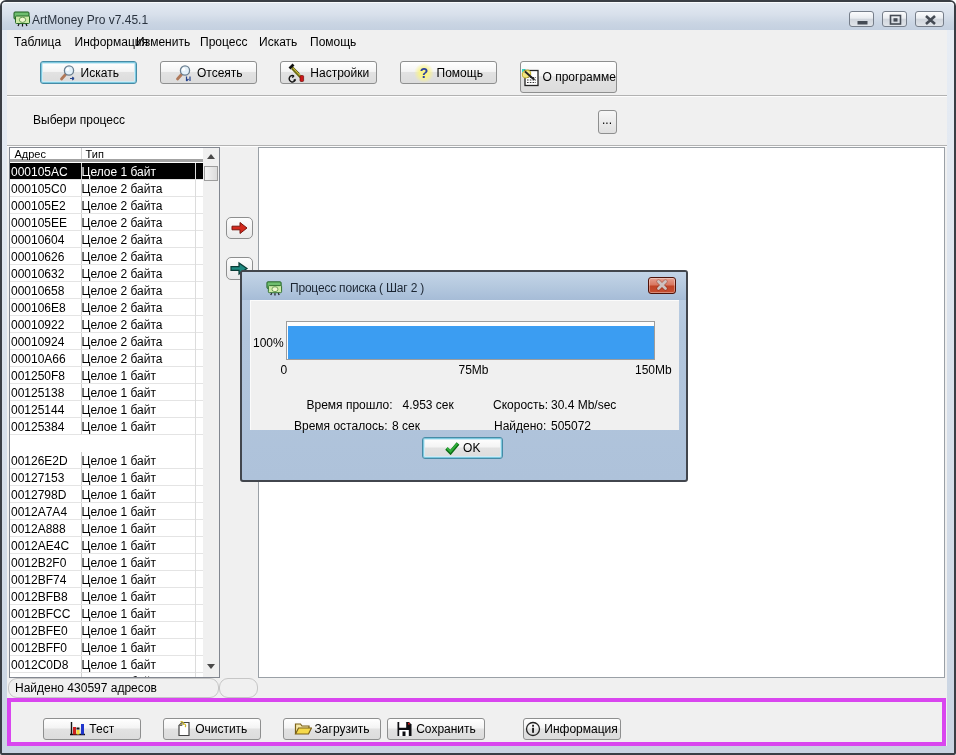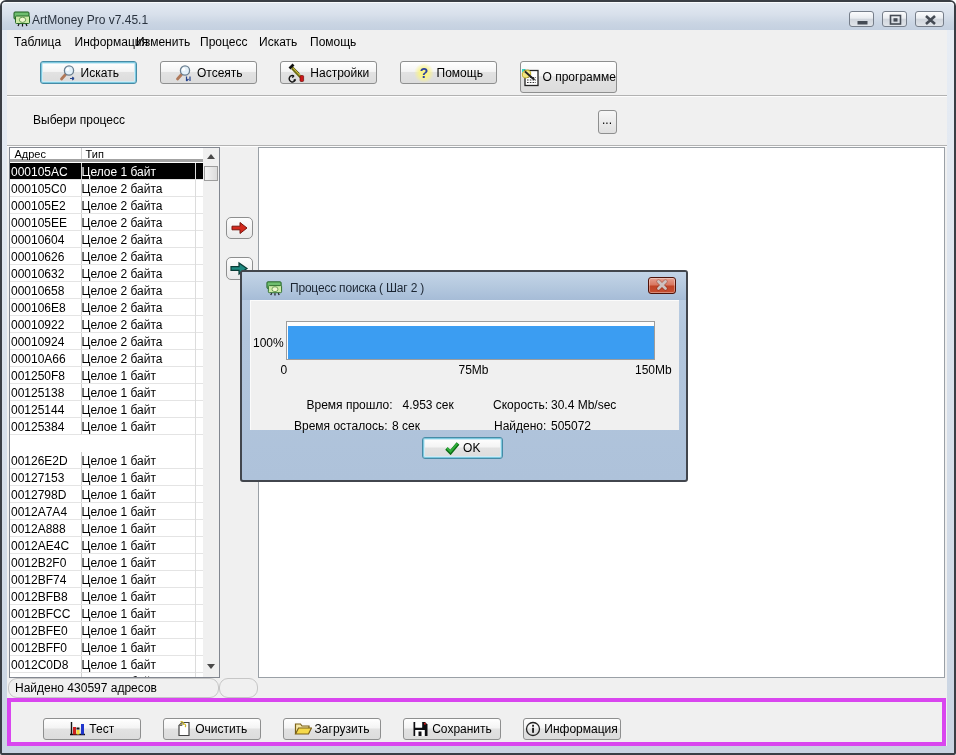--- a/index.html
+++ b/index.html
@@ -400,21 +400,21 @@
           </svg>
             <span>Очистить</span>
         </div>
         <div class="btn" style="left:271.5px;top:15.5px;width:98px;height:22px">
           <svg width="18" height="15" viewBox="0 0 18 15">
             <path d="M1.5 13 V3 h5 l1.5,2 H15 v2" fill="#f7e9a8" stroke="#7a6019" stroke-width="1.2"></path>
             <path d="M1.5 13 L4.5 7 H17.5 L14.5 13 z" fill="#f5d94a" stroke="#7a6019" stroke-width="1.2"></path>
           </svg>
             <span>Загрузить</span>
         </div>
-        <div class="btn" style="left:392px;top:15.5px;width:98px;height:22px">
+        <div class="btn" style="left:376px;top:15.5px;width:98px;height:22px">
           <svg width="17" height="16" viewBox="0 0 17 16">
             <path d="M1.5 1 H13 l2.5 2.5 V15 H1.5 z" fill="#0e0e12"></path>
             <rect x="3.2" y="1" width="7" height="5.8" rx="0.5" fill="#fff"></rect>
             <rect x="12" y="1.8" width="1.8" height="1.8" fill="#cc1818"></rect>
             <rect x="3.2" y="9" width="9.6" height="6" fill="#fff"></rect>
             <rect x="6.5" y="10.5" width="3" height="4.5" fill="#0e0e12"></rect>
           </svg>
             <span>Сохранить</span>
         </div>
         <div class="btn" style="left:511.5px;top:15.5px;width:98px;height:22px">

